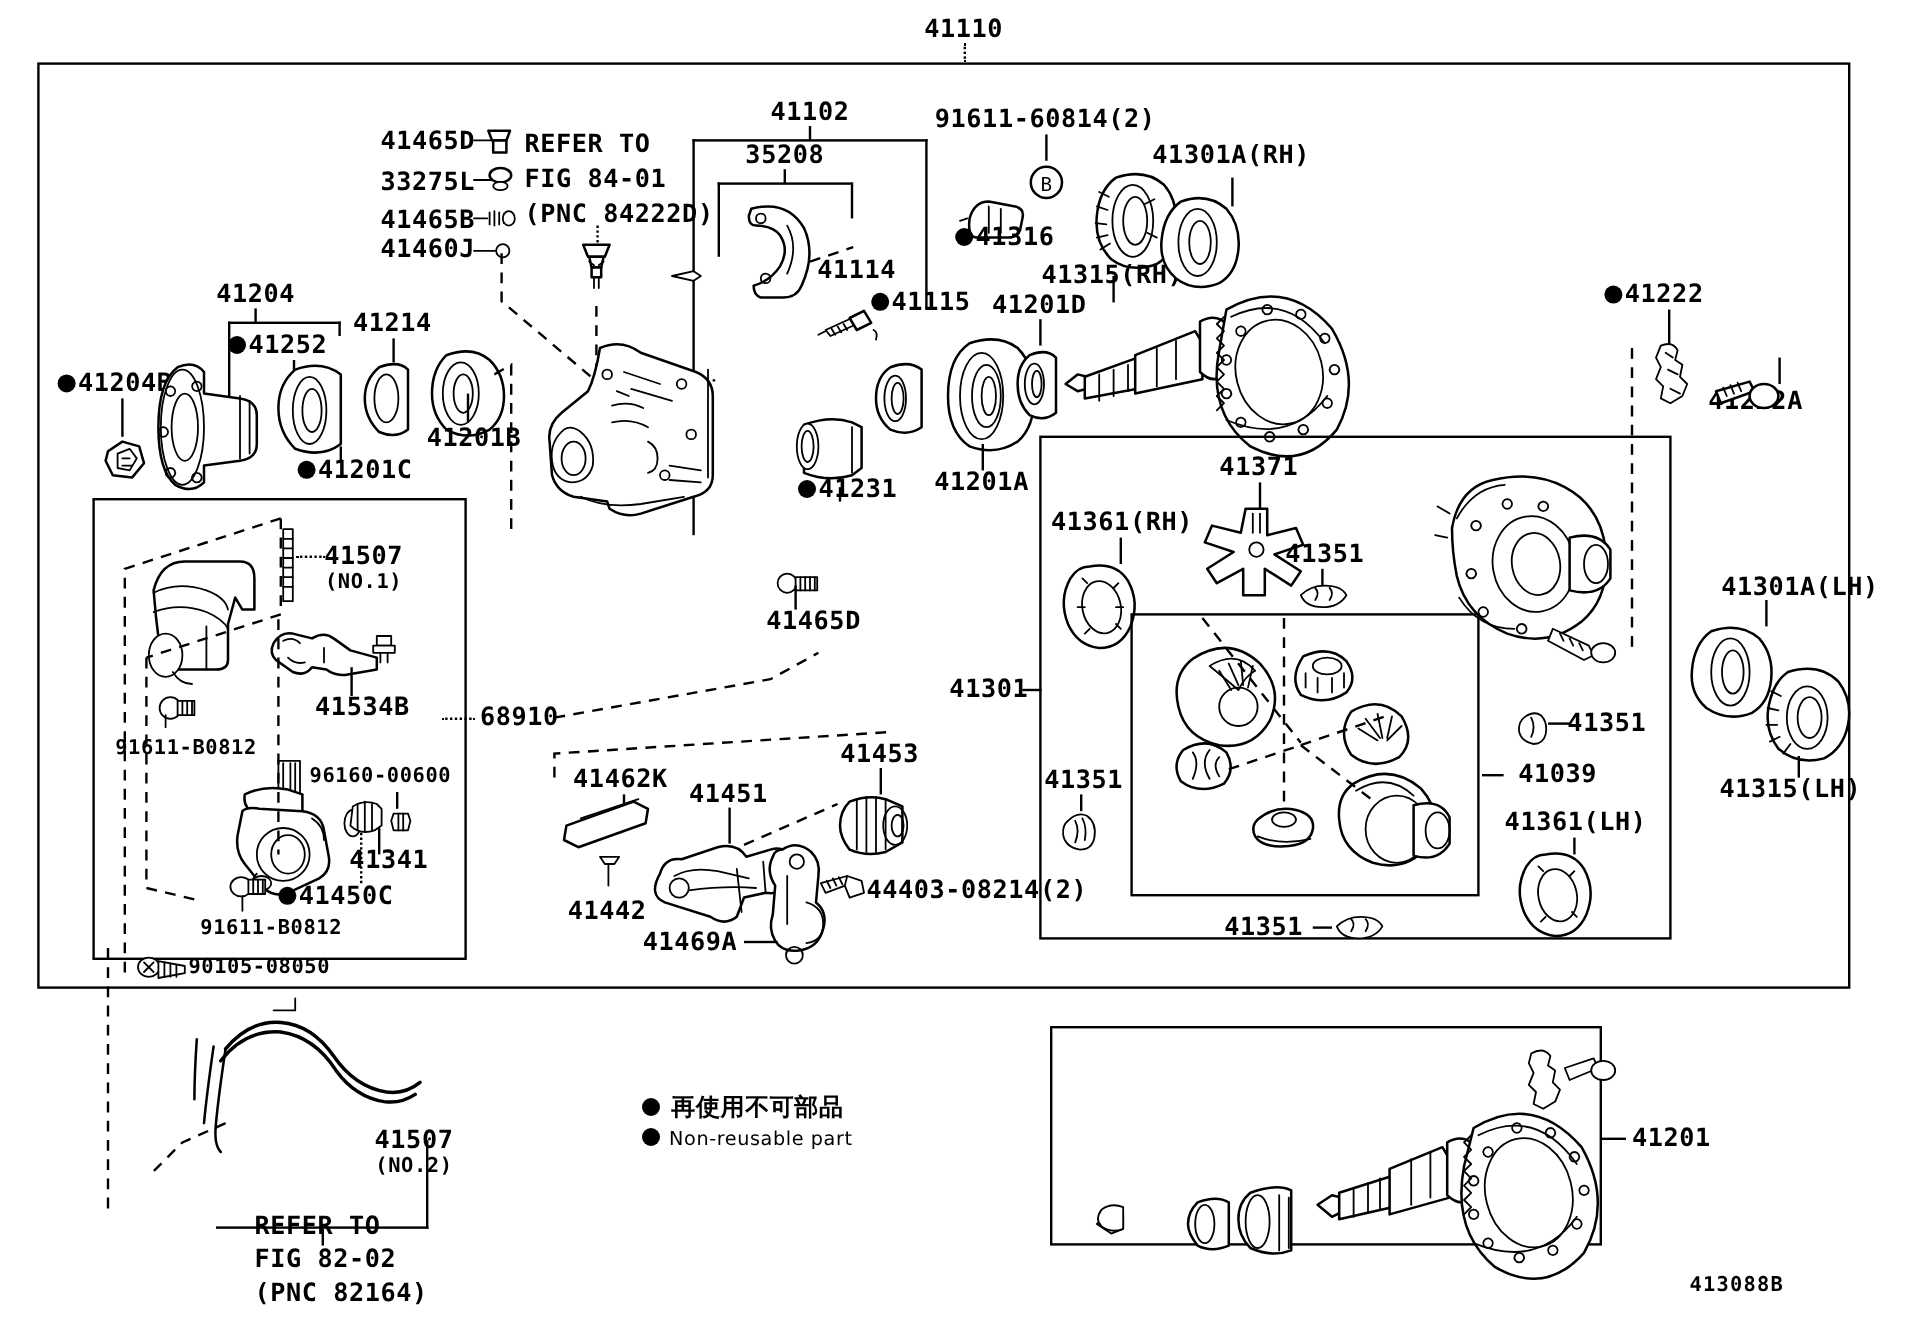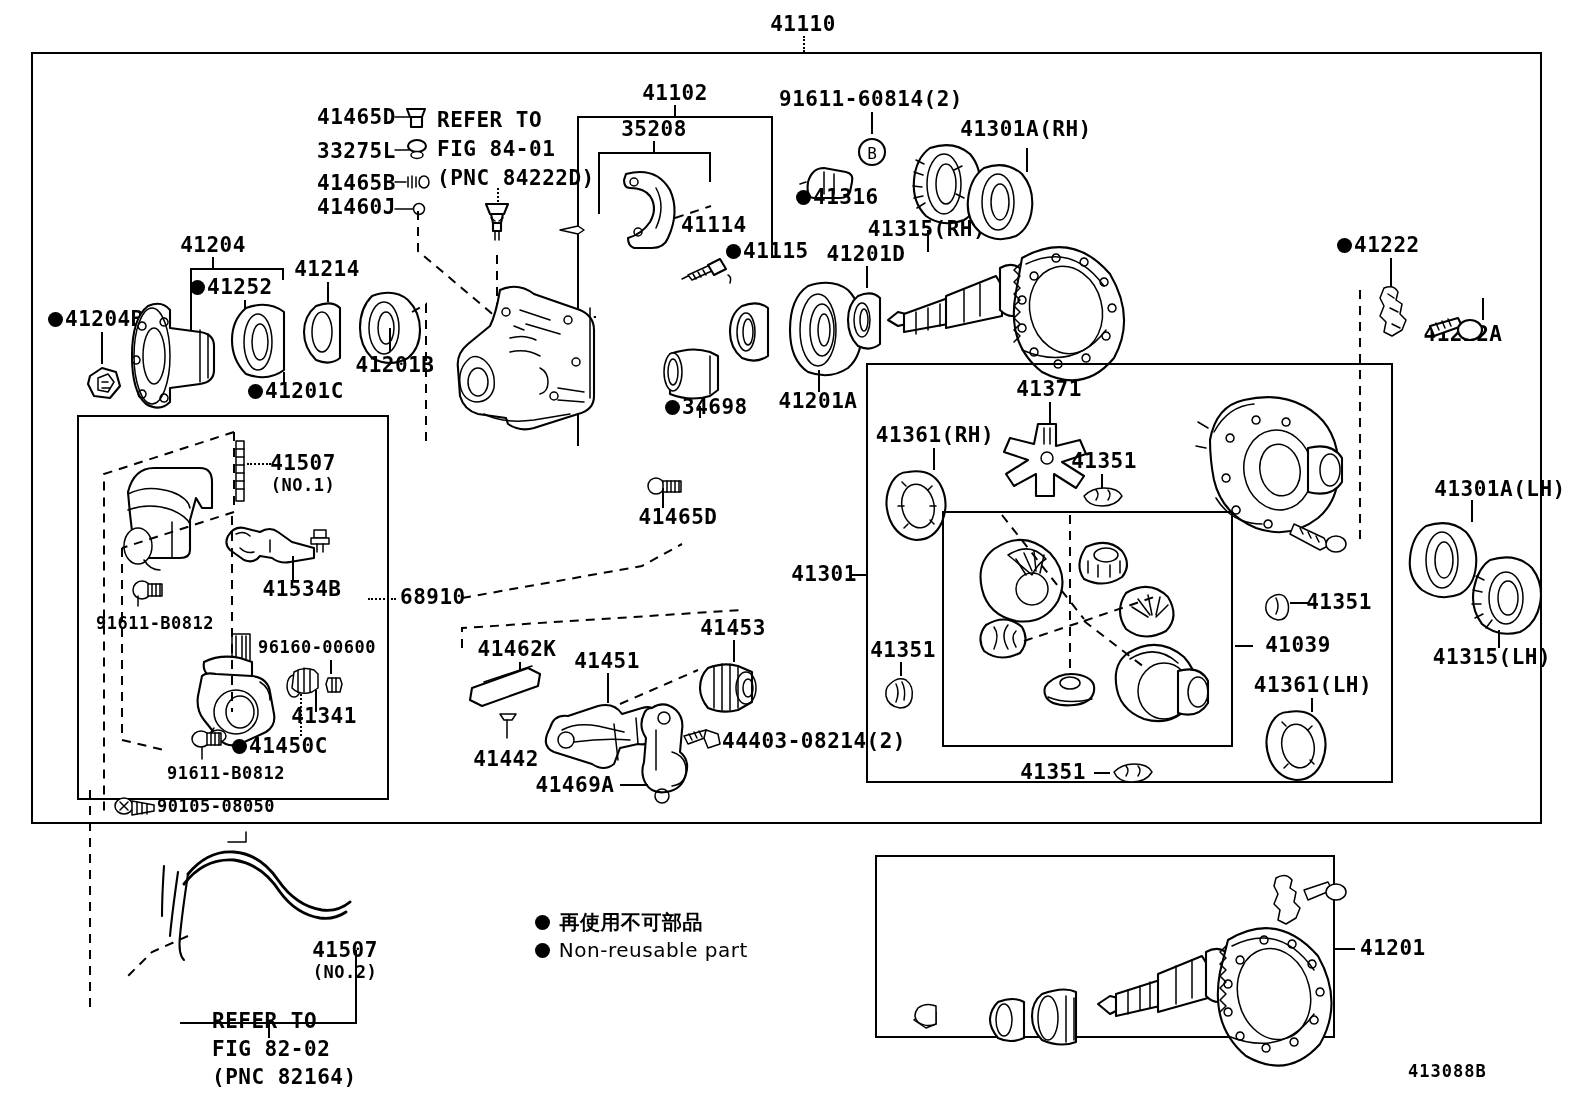--- a/index.html
+++ b/index.html
@@ -5,21 +5,21 @@
   html,body{margin:0;padding:0;background:#ffffff;}
   body{width:1592px;height:1099px;position:relative;overflow:hidden;
        font-family:"DejaVu Sans Mono","Liberation Mono",monospace;color:#000;}
   #stage{position:absolute;left:0;top:0;width:1592px;height:1099px;}
 
   
   .lbl{position:absolute;white-space:nowrap;font-size:21px;letter-spacing:0.5px;
        line-height:1.08;font-weight:700;}
   .lbl.sm{font-size:17px;}
   .lbl.jp{font-family:"DejaVu Sans","Liberation Sans",sans-serif;font-weight:600;font-size:20px;}
-  .lbl.sans{font-family:"DejaVu Sans","Liberation Sans",sans-serif;font-weight:500;font-size:20px;}
+  .lbl.sans{font-family:"DejaVu Sans","Liberation Sans",sans-serif;font-weight:500;font-size:16px;}
   .lbl.code{font-size:17px;font-weight:600;letter-spacing:1px;}
   .lbl.ctr{transform:translateX(-50%);}
 
   
   .dot{display:inline-block;width:15px;height:15px;border-radius:50%;
        background:#000;vertical-align:-1px;margin-right:2px;}
 
   
   .frame{position:absolute;border:2px solid #000;box-sizing:border-box;}
   .ln{position:absolute;background:#000;}
@@ -142,21 +142,21 @@
   </svg>
 
   <svg class="art" style="left:660px;top:340px;" width="80" height="70">
     <path class="w" d="M10 14 q22 -8 40 -2 l8 4 l0 34 l-8 6 q-20 6 -40 -2 z"></path>
     <ellipse class="w1" cx="13" cy="32" rx="9" ry="19"></ellipse>
     <ellipse class="s1" cx="13" cy="32" rx="5" ry="13"></ellipse>
     <path class="s1" d="M50 16 l0 38"></path>
   </svg>
   <div class="ln v" style="left:699px;top:406px;height:12px;"></div>
   <div class="lbl" style="left:665px;top:396px;">
-    <span class="dot"></span><span>34698</span>
+    <span class="dot"></span><span>41231</span>
   </div>
 
   <svg class="art" style="left:726px;top:296px;" width="70" height="80">
     <path class="w" d="M16 10 q16 -6 26 2 l0 48 q-12 8 -26 2 q-12 -10 -12 -26 q0 -18 12 -26 z"></path>
     <ellipse class="s1" cx="20" cy="36" rx="9" ry="19"></ellipse>
     <ellipse class="s1" cx="22" cy="36" rx="5" ry="13"></ellipse>
   </svg>
   <svg class="art" style="left:782px;top:278px;" width="100" height="106">
     <path class="w" d="M26 8 q24 -8 40 4 q14 14 14 40 q0 26 -14 38 q-18 12 -40 4 q-18 -12 -18 -42 q0 -32 18 -44 z"></path>
     <ellipse class="s1" cx="36" cy="52" rx="18" ry="36"></ellipse>

